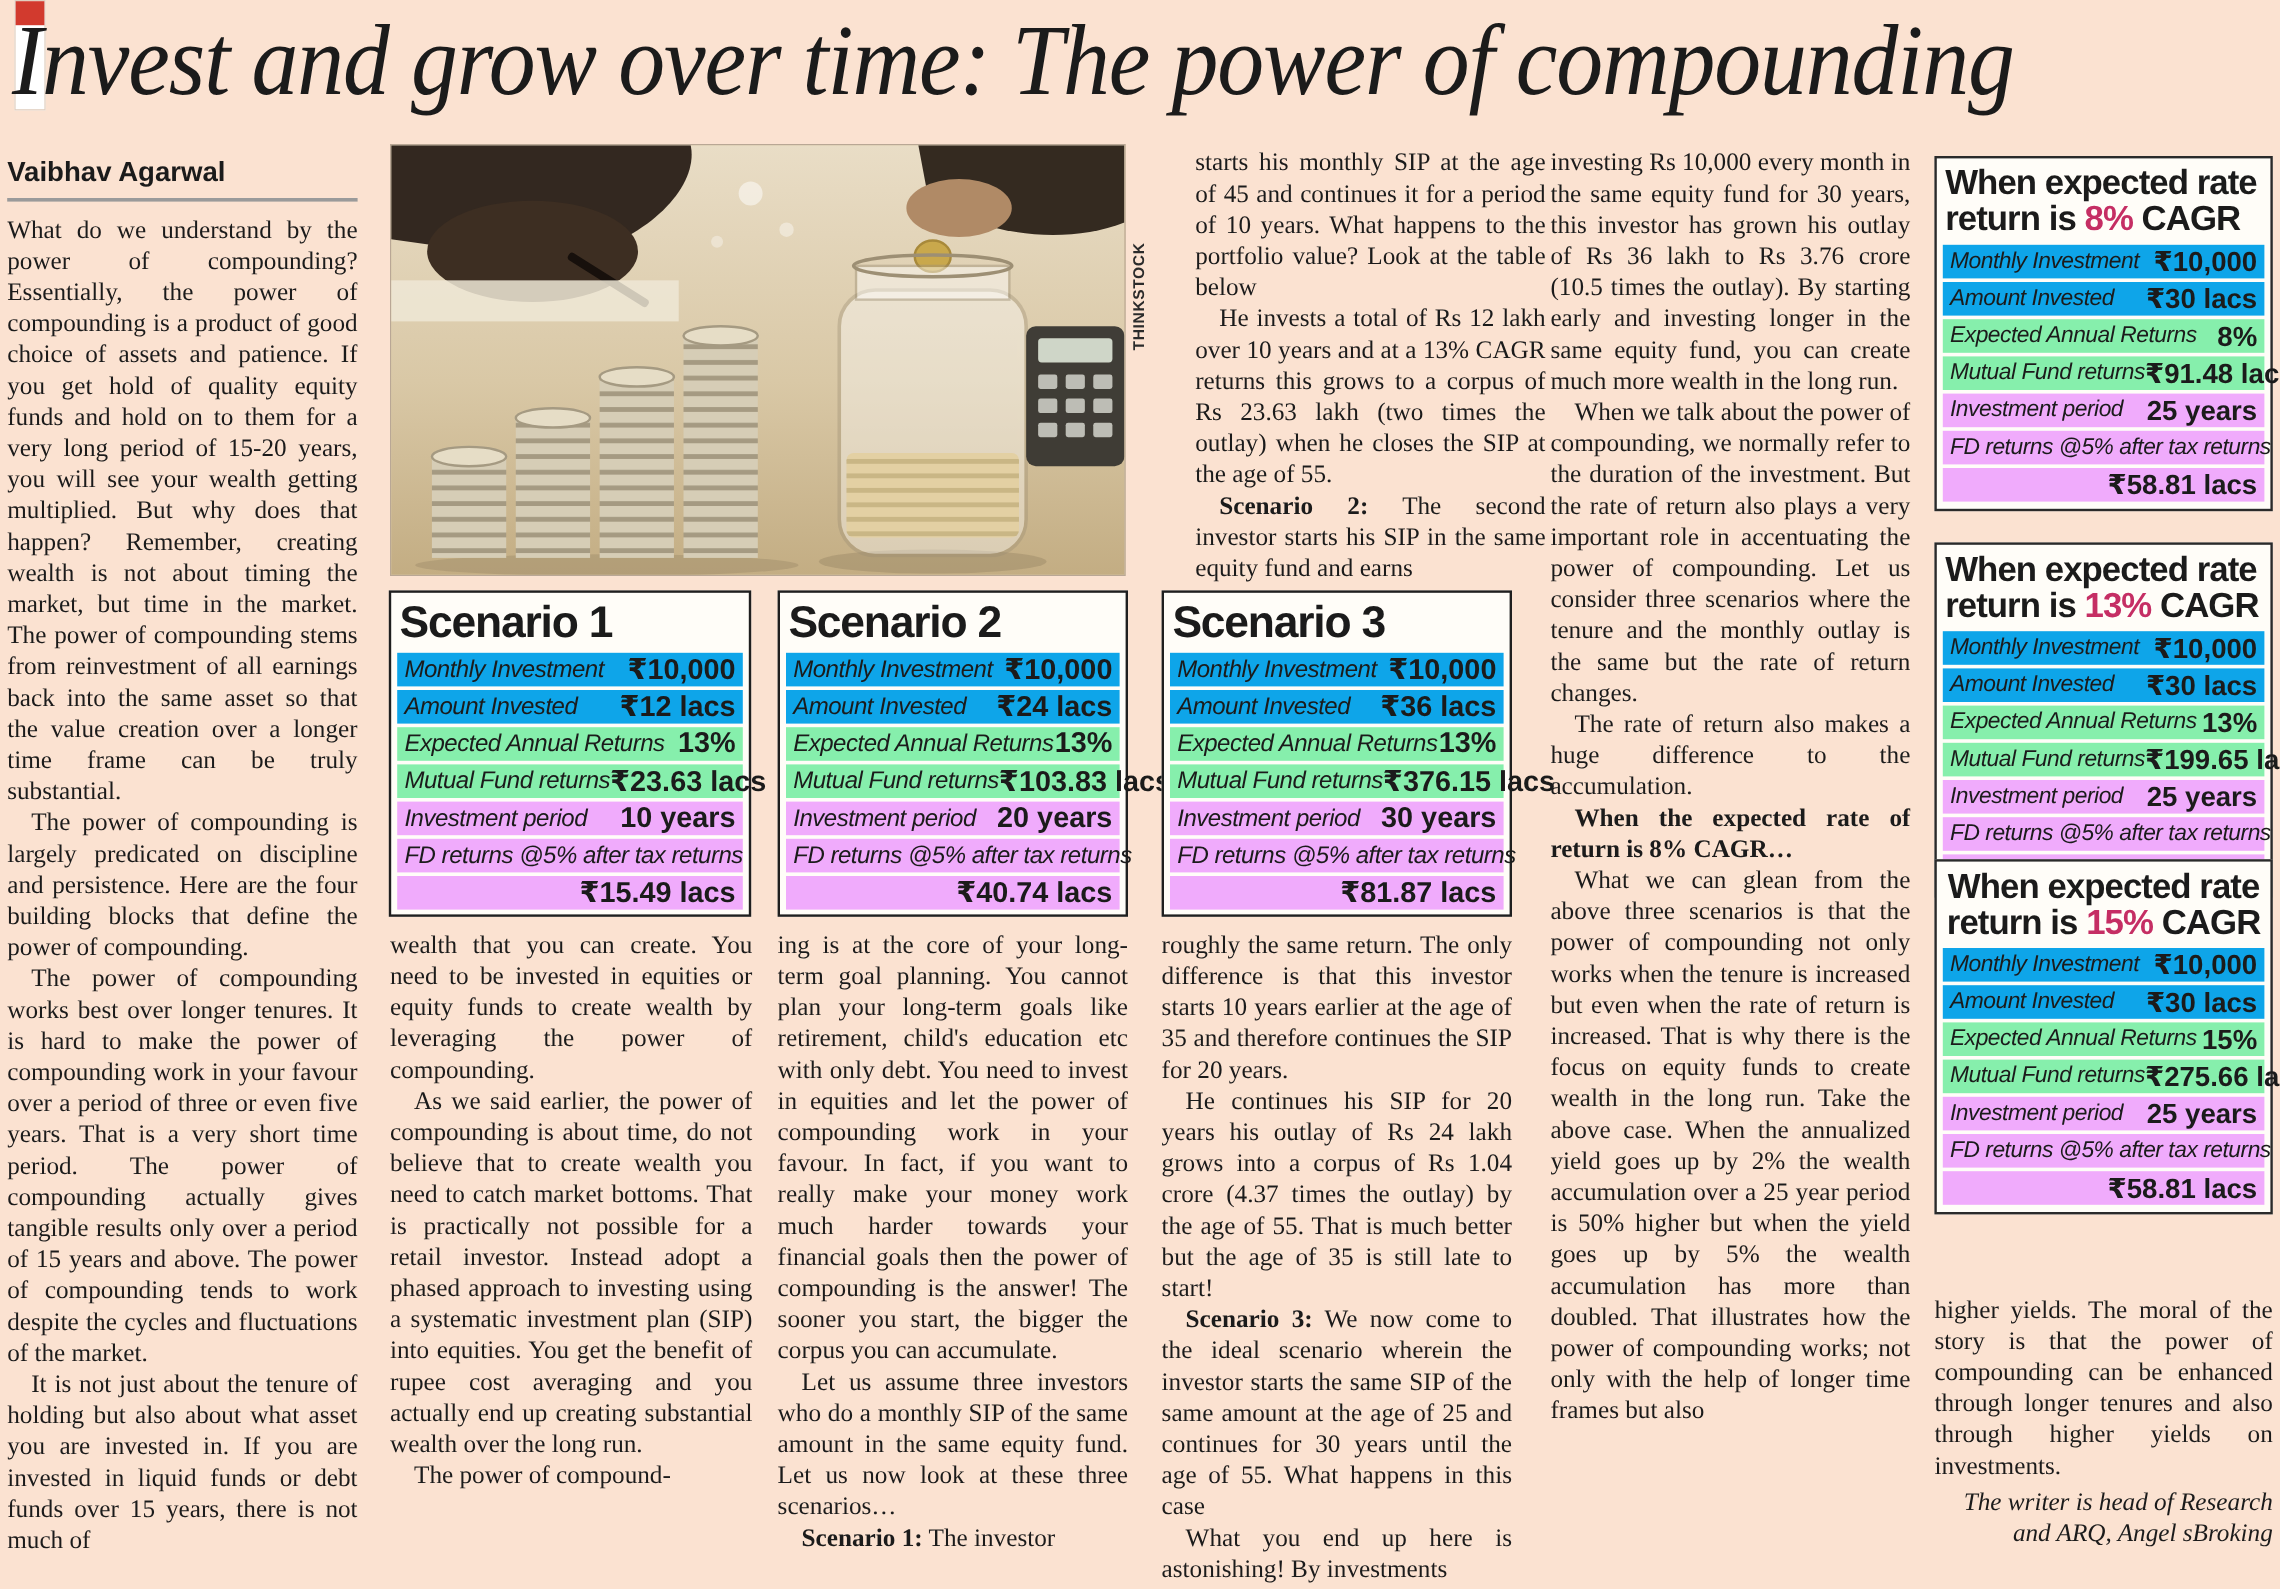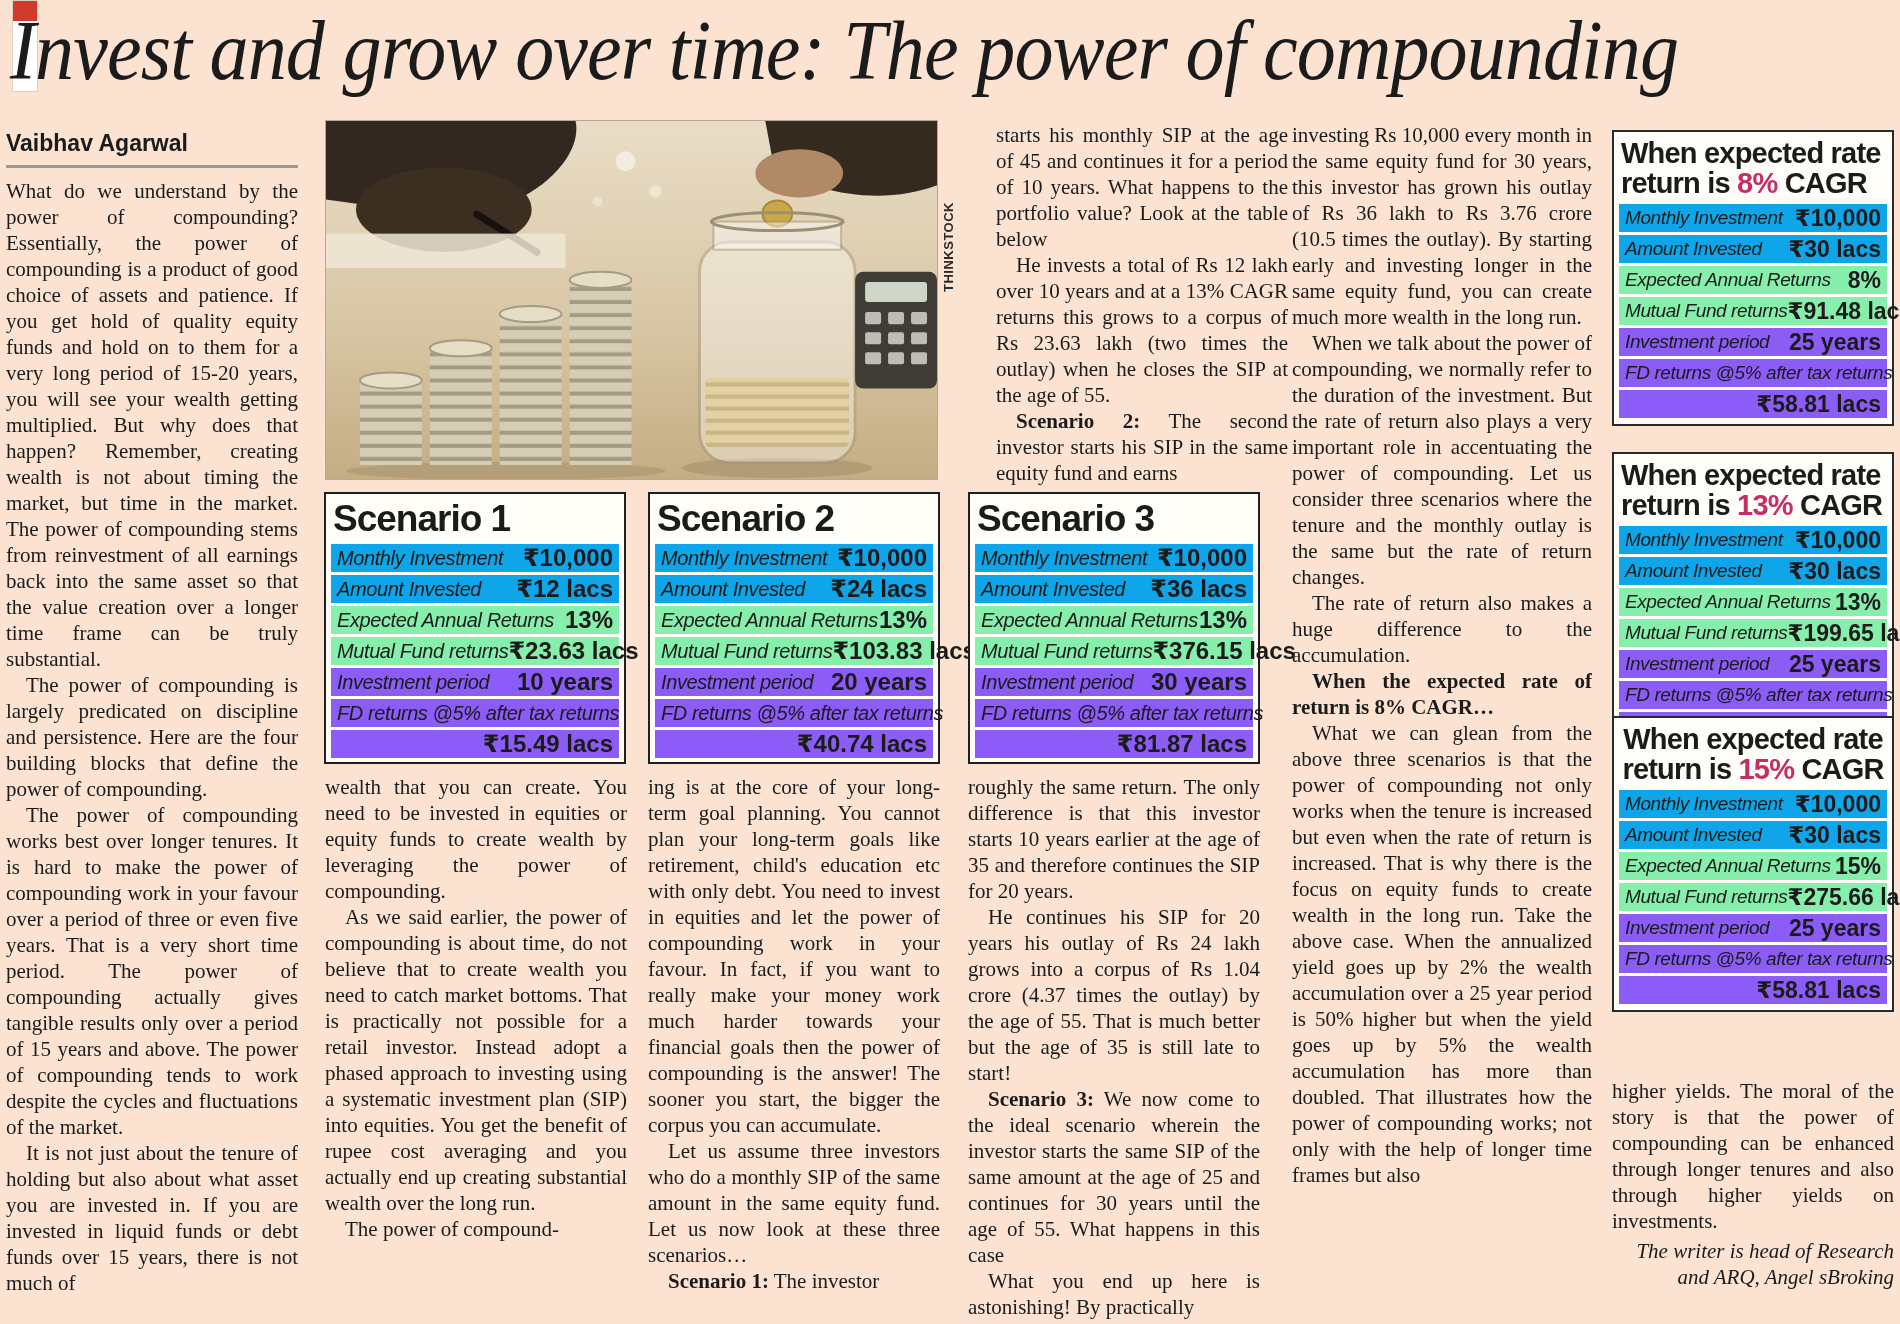--- a/index.html
+++ b/index.html
@@ -52,21 +52,21 @@
   .stable{top:492px;width:302px;height:272px;}
   #st1{left:324px;}
   #st2{left:648px;width:292px;}
   #st3{left:968px;width:292px;}
   .stitle{font-size:37px;font-weight:bold;letter-spacing:-1px;line-height:42px;margin:0 0 4px 2px;}
   .trow,.rrow{display:flex;justify-content:space-between;align-items:center;margin-bottom:3px;padding:0 6px;}
   .trow{height:28px;}
   .rrow{height:28px;}
   .teal{background:#0ea5e9;}
   .peach{background:#86efac;}
-  .blue{background:#8b5cf6;}
+  .blue{background:#f0abfc;}
   .tl,.rl{font-style:italic;font-size:20px;letter-spacing:-.4px;white-space:nowrap;}
   .rl{font-size:19px;}
   .tv,.rv{font-size:24px;font-weight:bold;white-space:nowrap;}
   .rv{font-size:23px;}
   .tv .unit,.rv .unit{font-weight:bold;}
 
   .rtable{left:1612px;width:282px;height:296px;border-color:#2a2a2a;}
   #rt1{top:130px;}
   #rt2{top:452px;}
   #rt3{top:716px;text-align:center;}
@@ -185,21 +185,21 @@
   </div>
 
 <div class="bodycol" id="col4b">
 
     <p><b class="lead"></b><span>roughly the same return. The only difference is that this investor starts 10 years earlier at the age of 35 and therefore continues the SIP for 20 years.</span></p>
 
     <p class="ind"><b class="lead"></b><span>He continues his SIP for 20 years his outlay of Rs 24 lakh grows into a corpus of Rs 1.04 crore (4.37 times the outlay) by the age of 55. That is much better but the age of 35 is still late to start!</span></p>
 
     <p class="ind"><b class="lead">Scenario 3:</b><span> We now come to the ideal scenario wherein the investor starts the same SIP of the same amount at the age of 25 and continues for 30 years until the age of 55. What happens in this case</span></p>
 
-    <p class="ind"><b class="lead"></b><span>What you end up here is astonishing! By practically</span></p>
+    <p class="ind"><b class="lead"></b><span>What you end up here is astonishing! By investments</span></p>
   </div>
 
 <div class="bodycol" id="col5">
 
     <p><b class="lead"></b><span>investing Rs 10,000 every month in the same equity fund for 30 years, this investor has grown his outlay of Rs 36 lakh to Rs 3.76 crore (10.5 times the outlay). By starting early and investing longer in the same equity fund, you can create much more wealth in the long run.</span></p>
 
     <p class="ind"><b class="lead"></b><span>When we talk about the power of compounding, we normally refer to the duration of the investment. But the rate of return also plays a very important role in accentuating the power of compounding. Let us consider three scenarios where the tenure and the monthly outlay is the same but the rate of return changes.</span></p>
 
     <p class="ind"><b class="lead"></b><span>The rate of return also makes a huge difference to the accumulation.</span></p>
 

